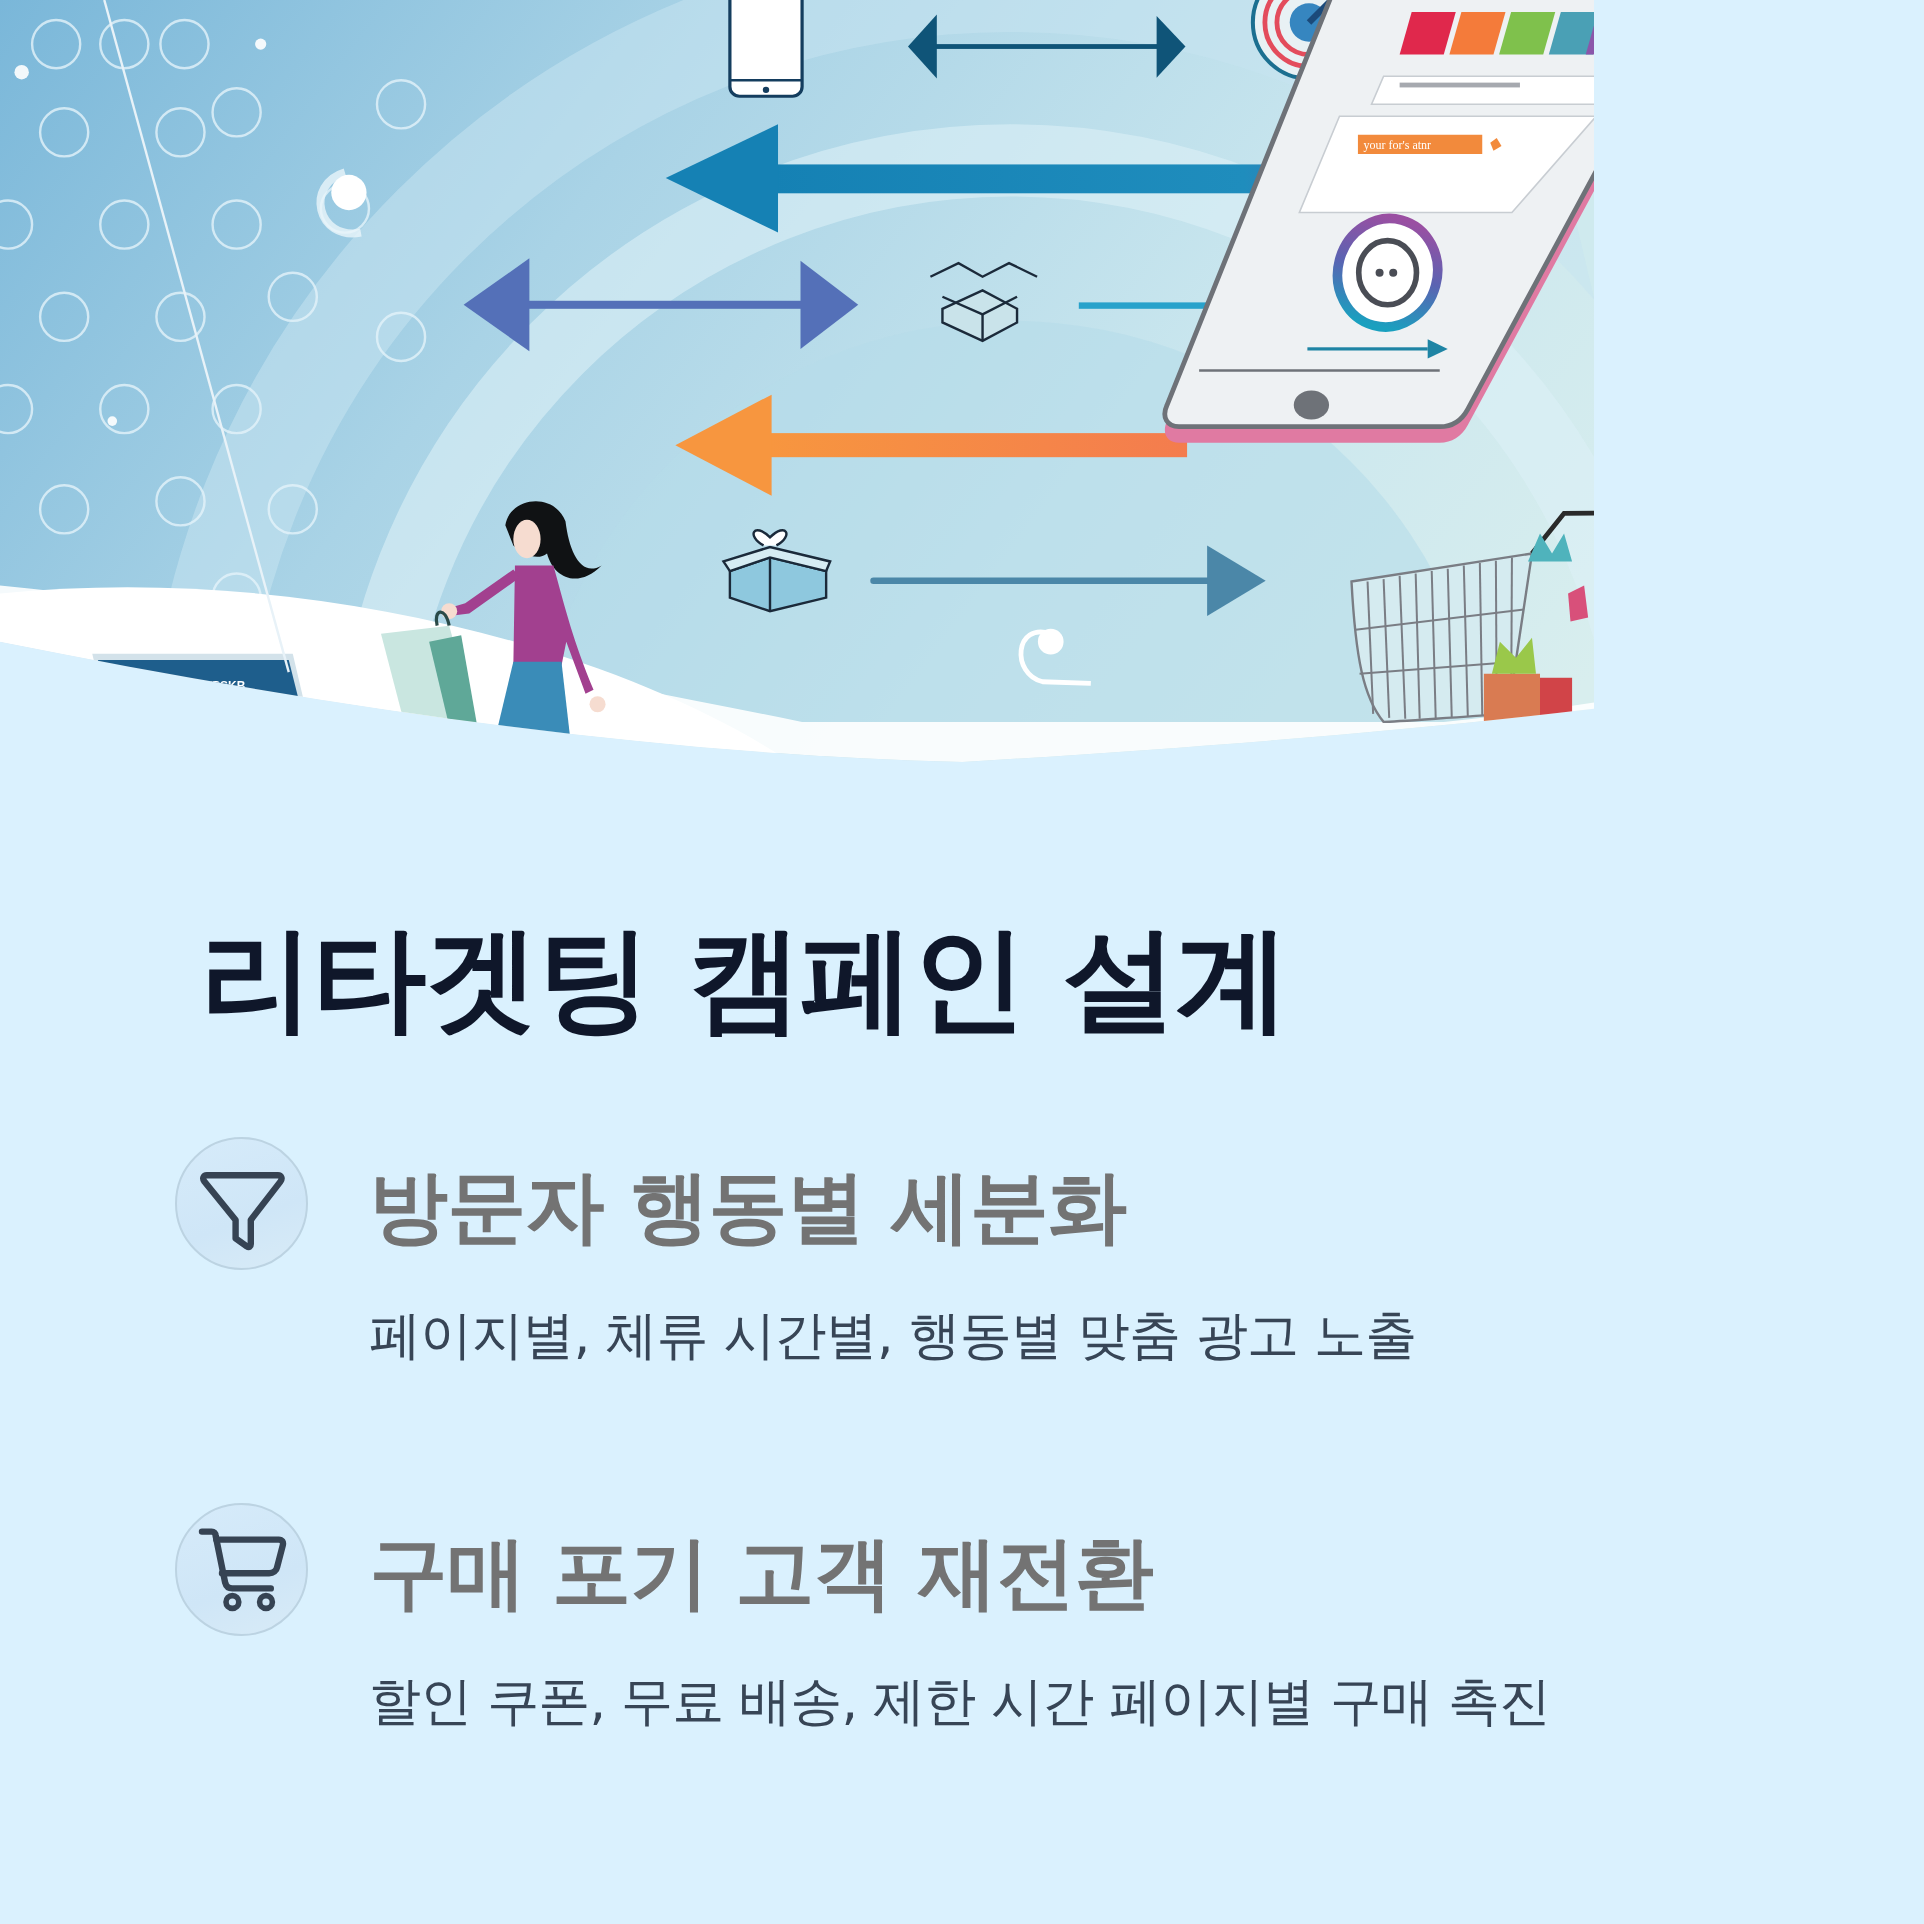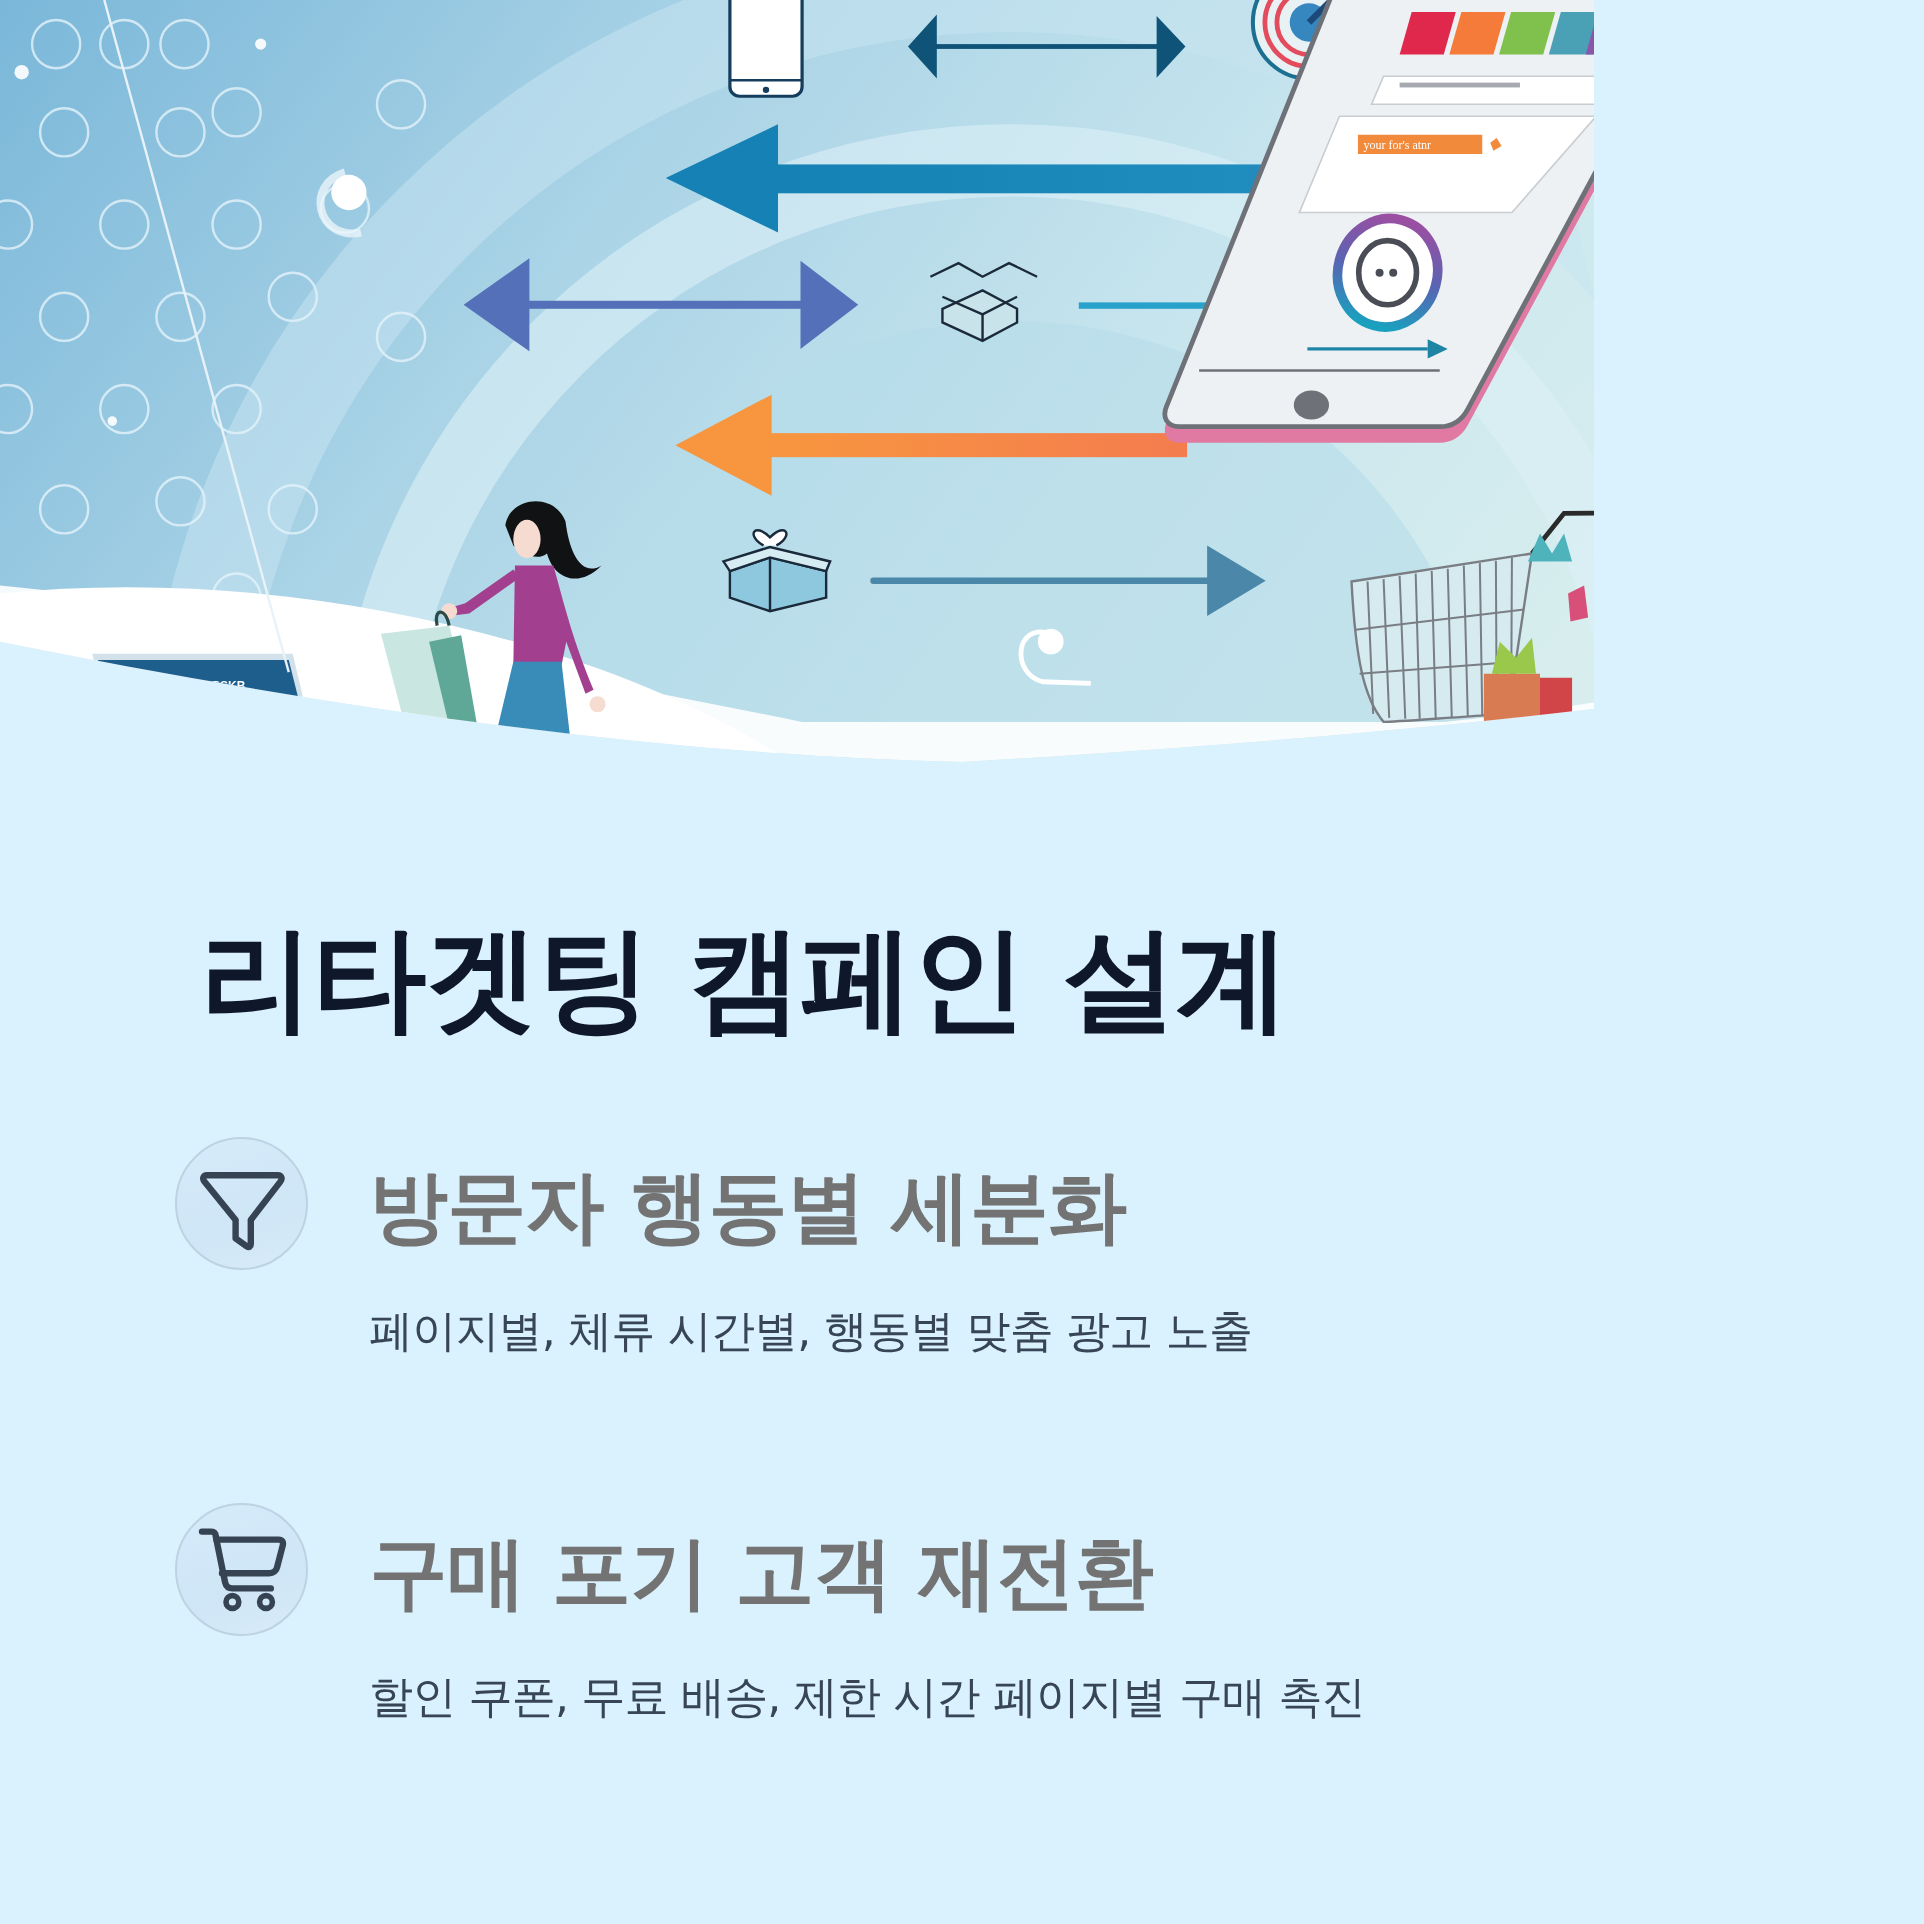--- a/index.html
+++ b/index.html
@@ -80,21 +80,21 @@
       font-weight: 700;
       color: #737373;
       line-height: 1;
       white-space: nowrap;
       letter-spacing: -0.8px;
     }
     .feature-desc {
       position: absolute;
       left: 194px;
       top: 172px;
-      font-size: 44px;
+      font-size: 52px;
       font-weight: 400;
       color: #374556;
       line-height: 1;
       white-space: nowrap;
       letter-spacing: -0.8px;
     }
   </style>
 </head>
 <body>
 

